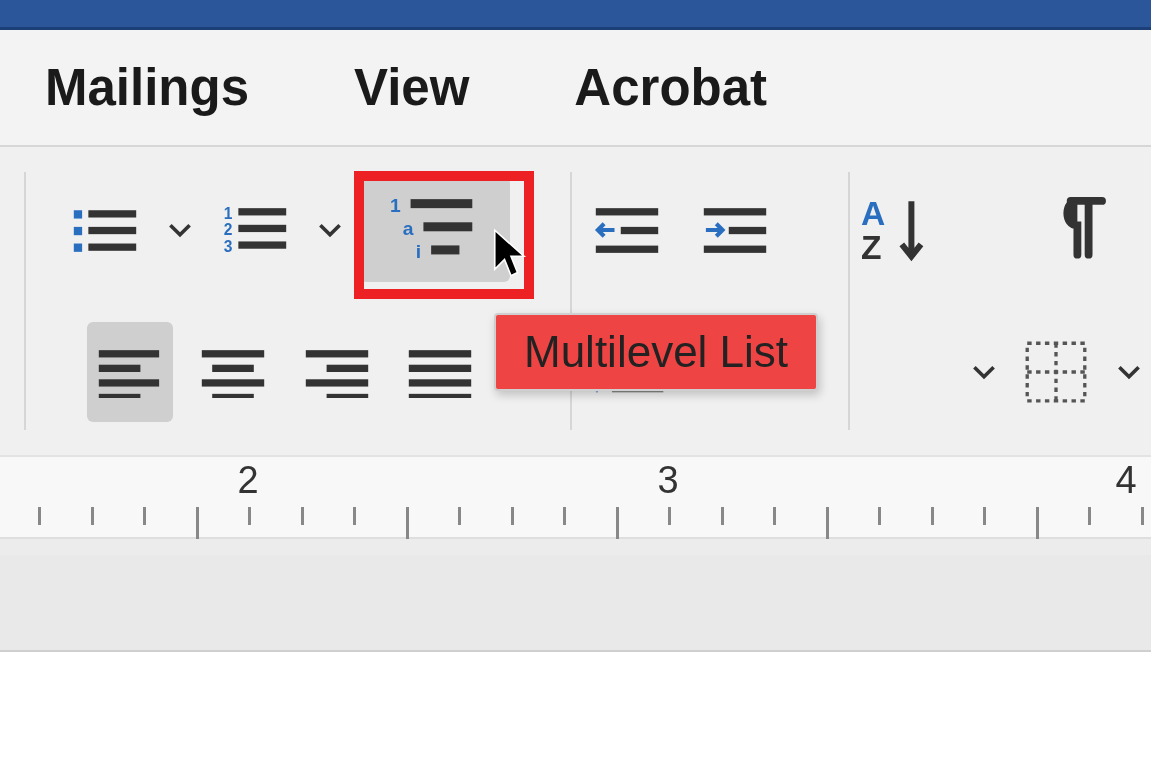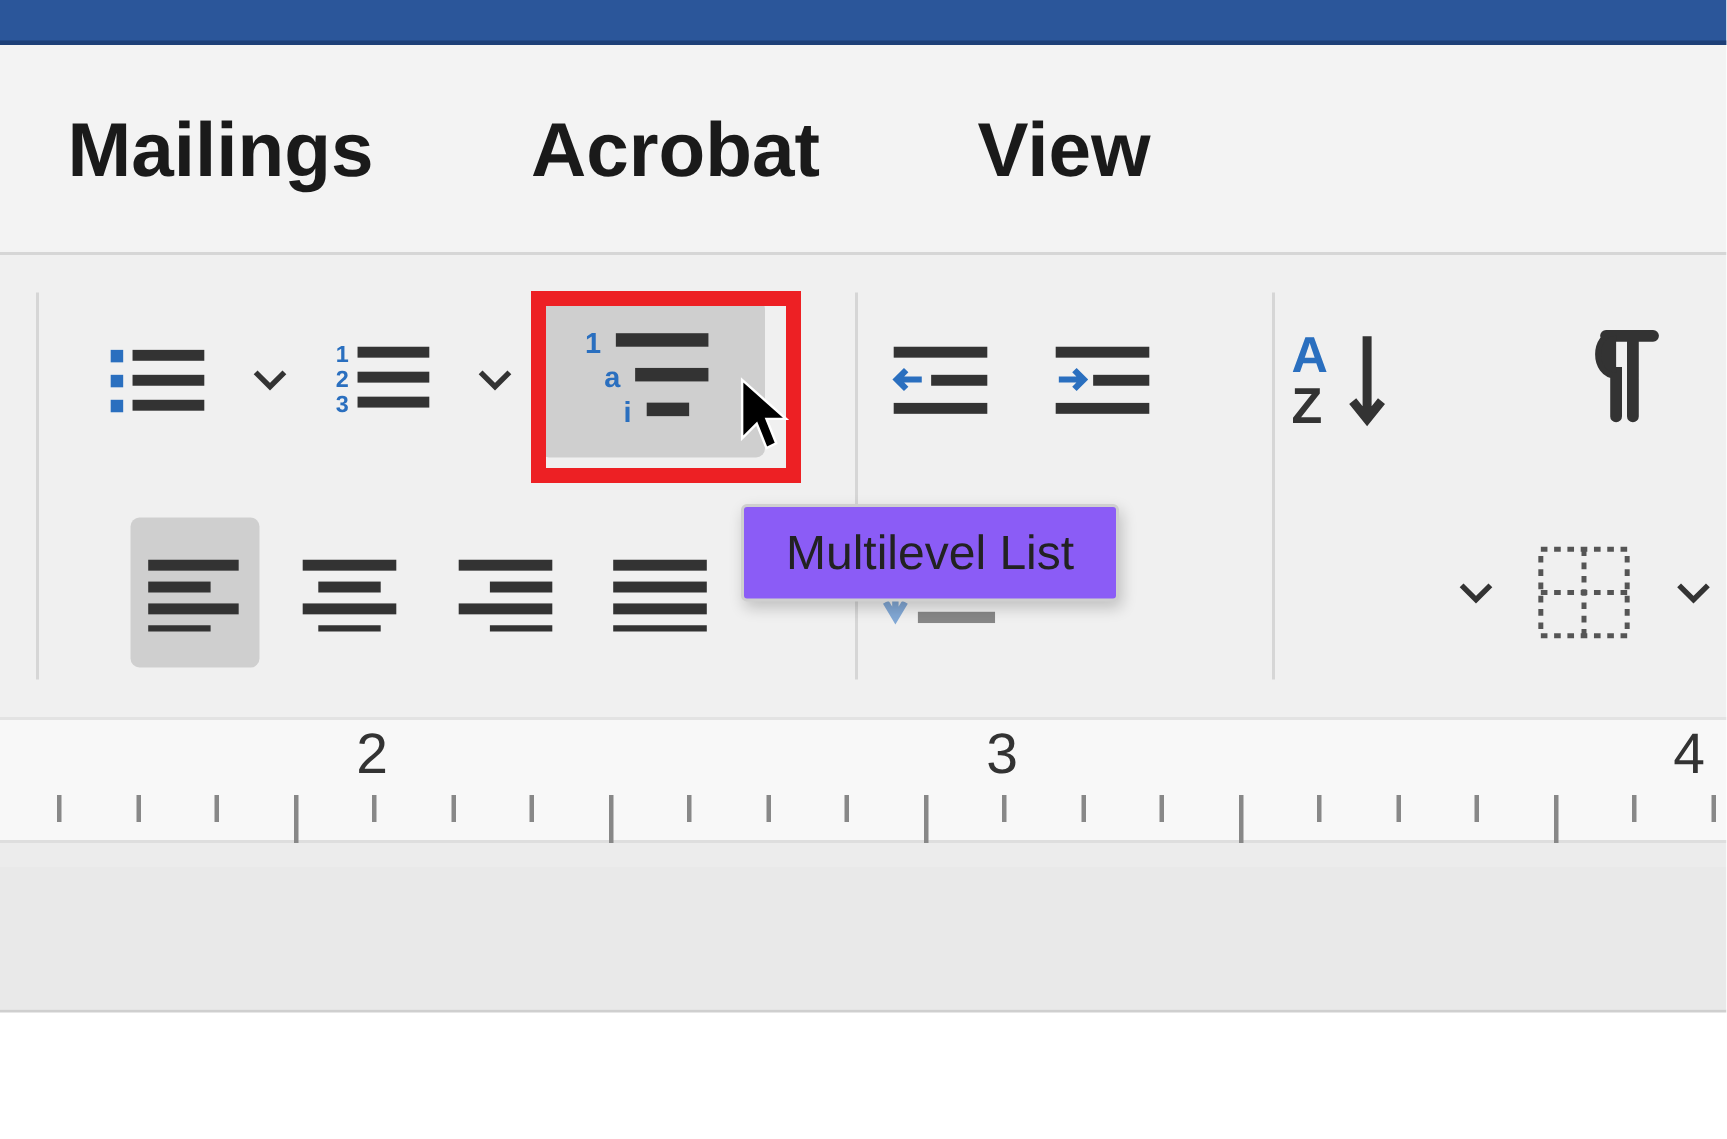--- a/index.html
+++ b/index.html
@@ -6,21 +6,21 @@
     font-family:-apple-system,"Segoe UI","Helvetica Neue",Arial,sans-serif;
     background:#fff;}
   *{box-sizing:border-box}
 
   
   .titlebar{height:30px;width:100%;background:#2b569a;border-bottom:3px solid #1d3f77;
     color:#fff;text-align:center;font-size:36px;font-weight:700;
     line-height:0px;letter-spacing:1px;position:relative;overflow:hidden;}
 
   
-  .tabs{height:138px;width:100%;background:#f3f3f3;display:flex;align-items:center;
+  .tabs{height:115px;width:100%;background:#f3f3f3;display:flex;align-items:center;
     gap:105px;padding-left:45px;font-size:51px;font-weight:600;color:#1a1a1a;}
   .tab{cursor:pointer;white-space:nowrap;}
 
   
   .ribbon{height:310px;width:100%;background:#f0f0f0;border-top:2px solid #d6d6d6;
     position:relative;}
   .vline{position:absolute;top:25px;bottom:25px;width:2px;background:#d6d6d6;}
 
   
   .row{position:absolute;left:60px;right:10px;display:flex;align-items:center;gap:18px;}
@@ -30,22 +30,22 @@
   .iconbtn{width:105px;height:105px;display:flex;align-items:center;justify-content:center;
     border-radius:6px;position:relative;}
   .iconbtn.small{width:90px;height:100px;}
   .iconbtn.active{background:#cfcfcf;}
   .caret{width:24px;height:100px;display:flex;align-items:center;justify-content:center;}
   .caret svg{width:24px;height:24px;}
 
   .highlight{position:absolute;border:10px solid #ed2024;pointer-events:none;}
 
   
-  .tooltip{position:absolute;background:#8b5cf6;border:2px solid #cfcfcf;
-    border-radius:4px;padding:12px 28px;font-size:32px;font-weight:400;color:#222;
+  .tooltip{position:absolute;background:#ef4444;border:2px solid #cfcfcf;
+    border-radius:4px;padding:12px 28px;font-size:44px;font-weight:400;color:#222;
     box-shadow:2px 4px 10px rgba(0,0,0,.2);white-space:nowrap;z-index:5;}
 
   .cursor{position:absolute;width:42px;height:52px;z-index:6;pointer-events:none;}
 
   
   .ruler-wrap{height:100px;width:100%;background:#f8f8f8;position:relative;
     border-top:2px solid #e3e3e3;overflow:hidden;}
   .ruler-num{position:absolute;top:2px;font-size:38px;color:#333;transform:translateX(-50%);}
   .tick{position:absolute;top:50px;width:3px;background:#888;}
   .tick.minor{height:18px;}
@@ -59,22 +59,22 @@
 </style>
 </head>
 <body>
 
 <div class="titlebar">
   
 </div>
 
 <div class="tabs">
   <div class="tab">Mailings</div>
+  <div class="tab">View</div>
   <div class="tab">Acrobat</div>
-  <div class="tab">View</div>
 </div>
 
 <div class="ribbon">
 
   <div class="vline" style="left:24px"></div>
   <div class="vline" style="left:570px"></div>
   <div class="vline" style="left:848px"></div>
 
   <div class="row top">
 

